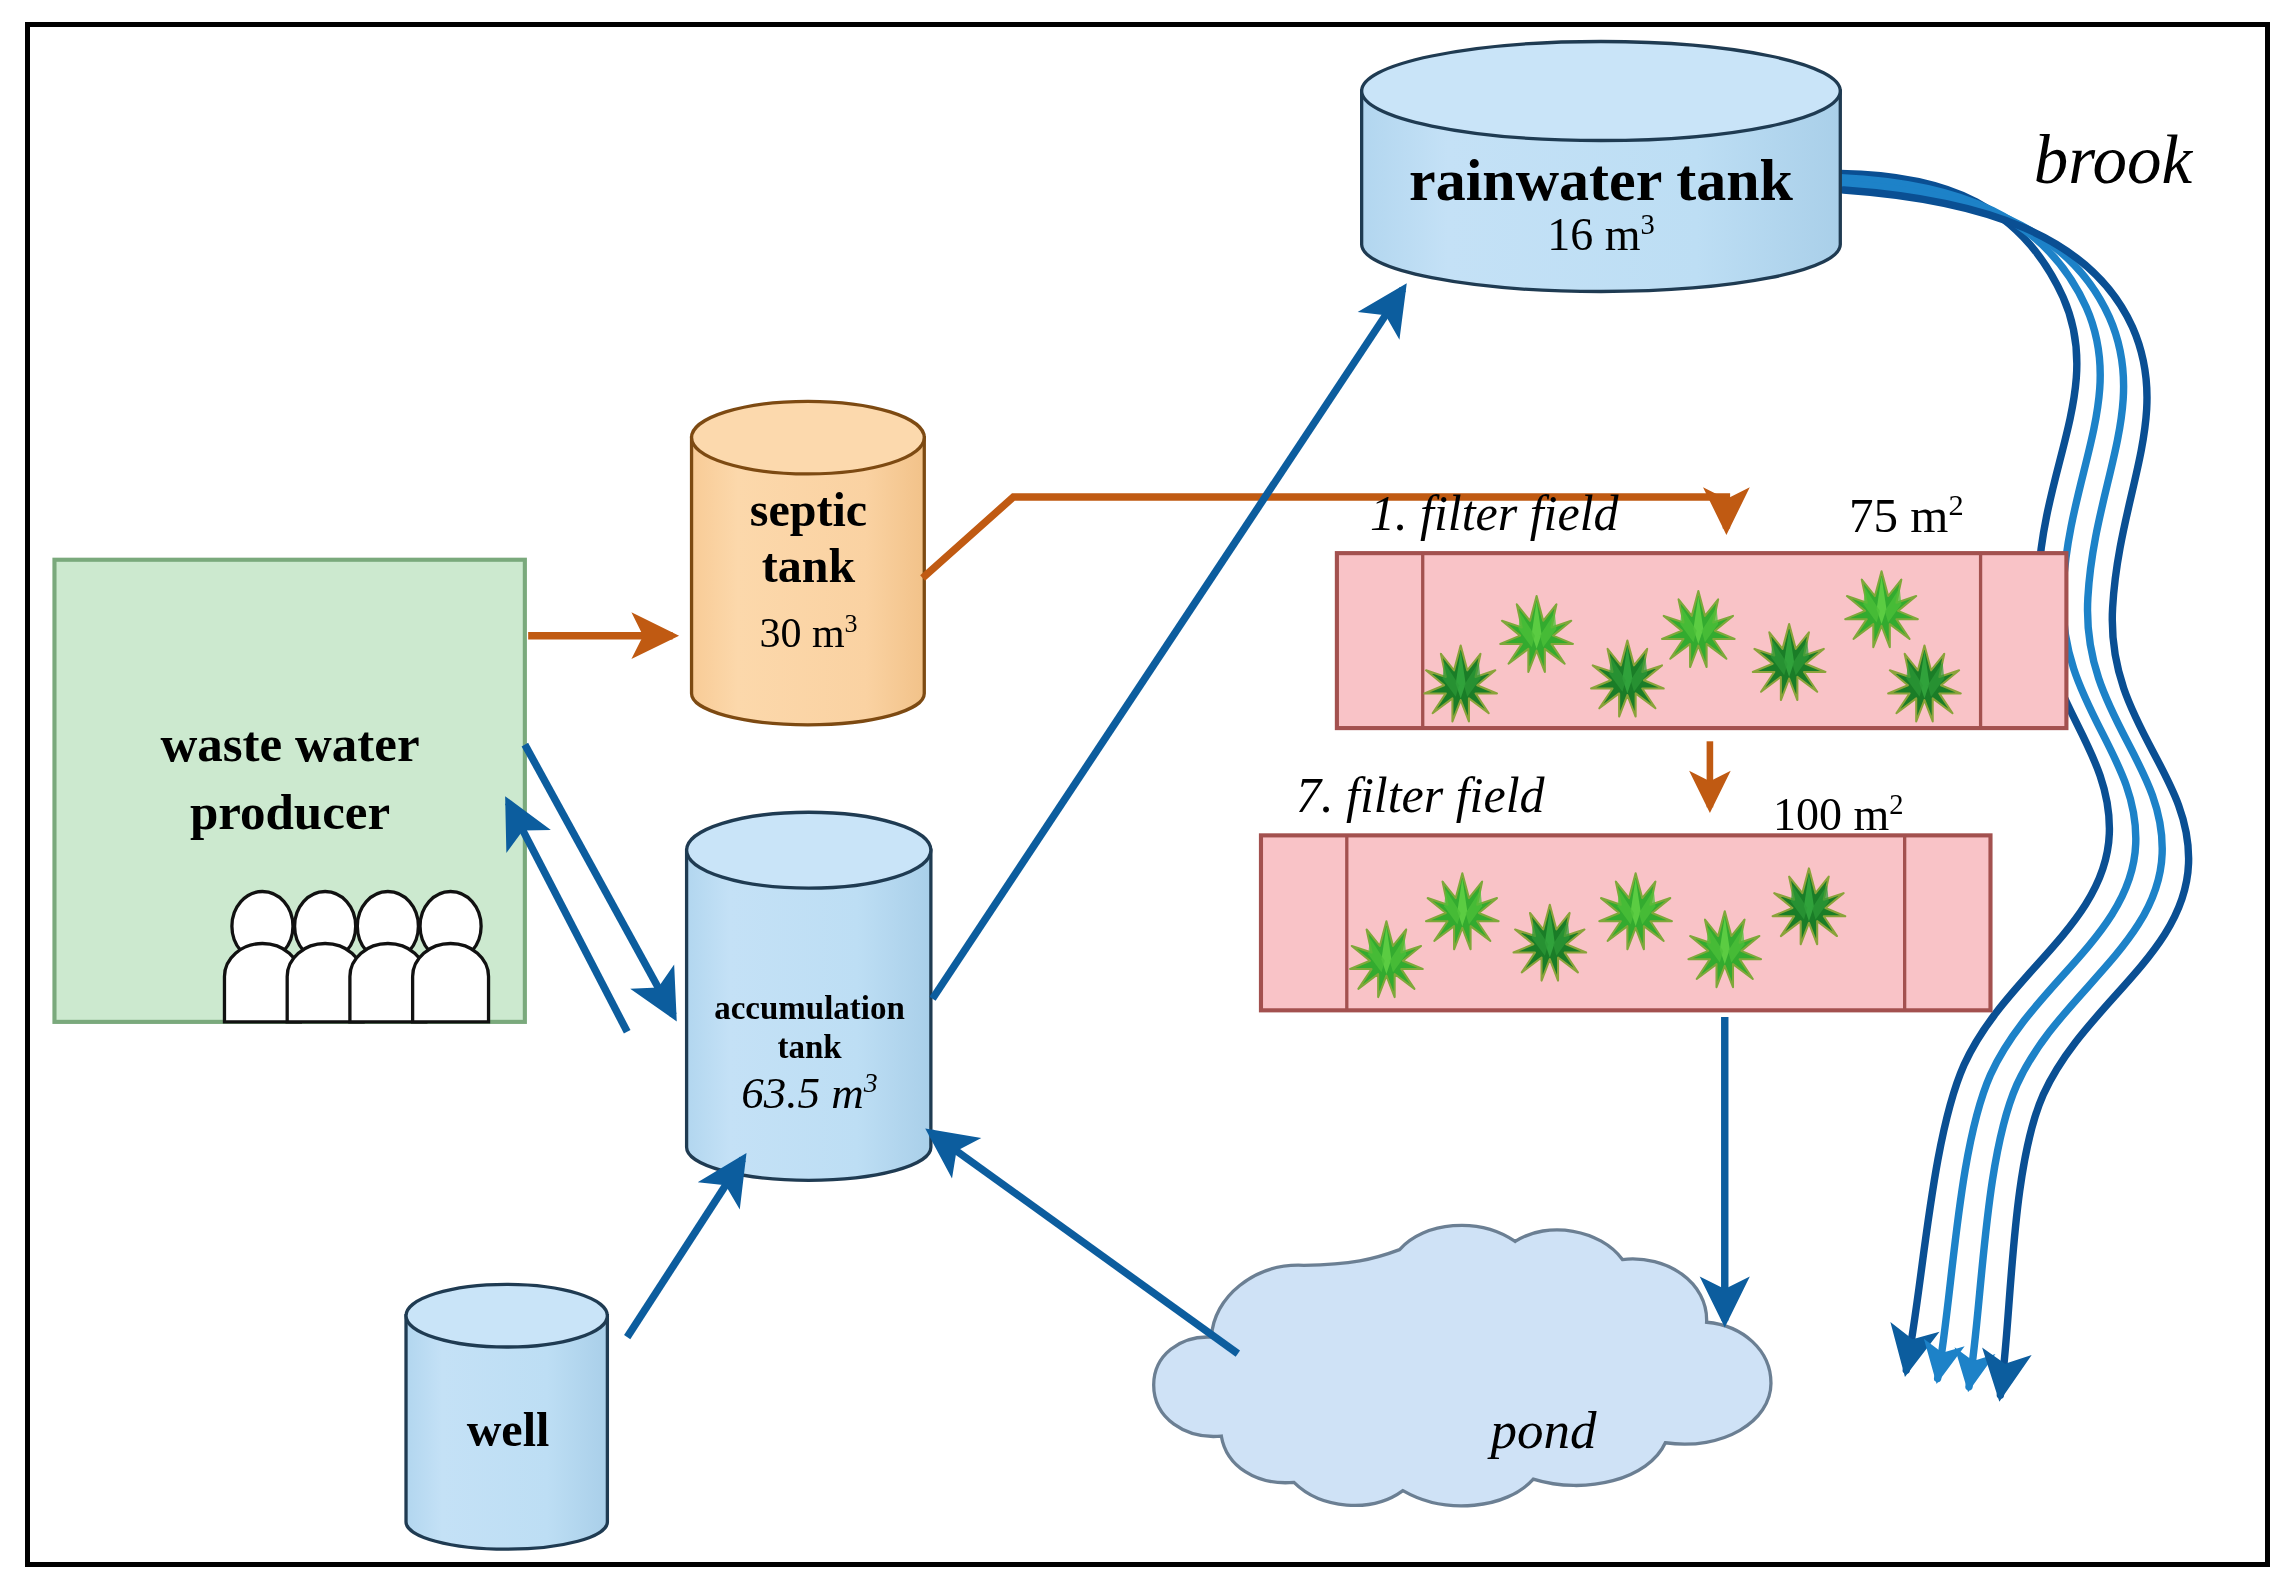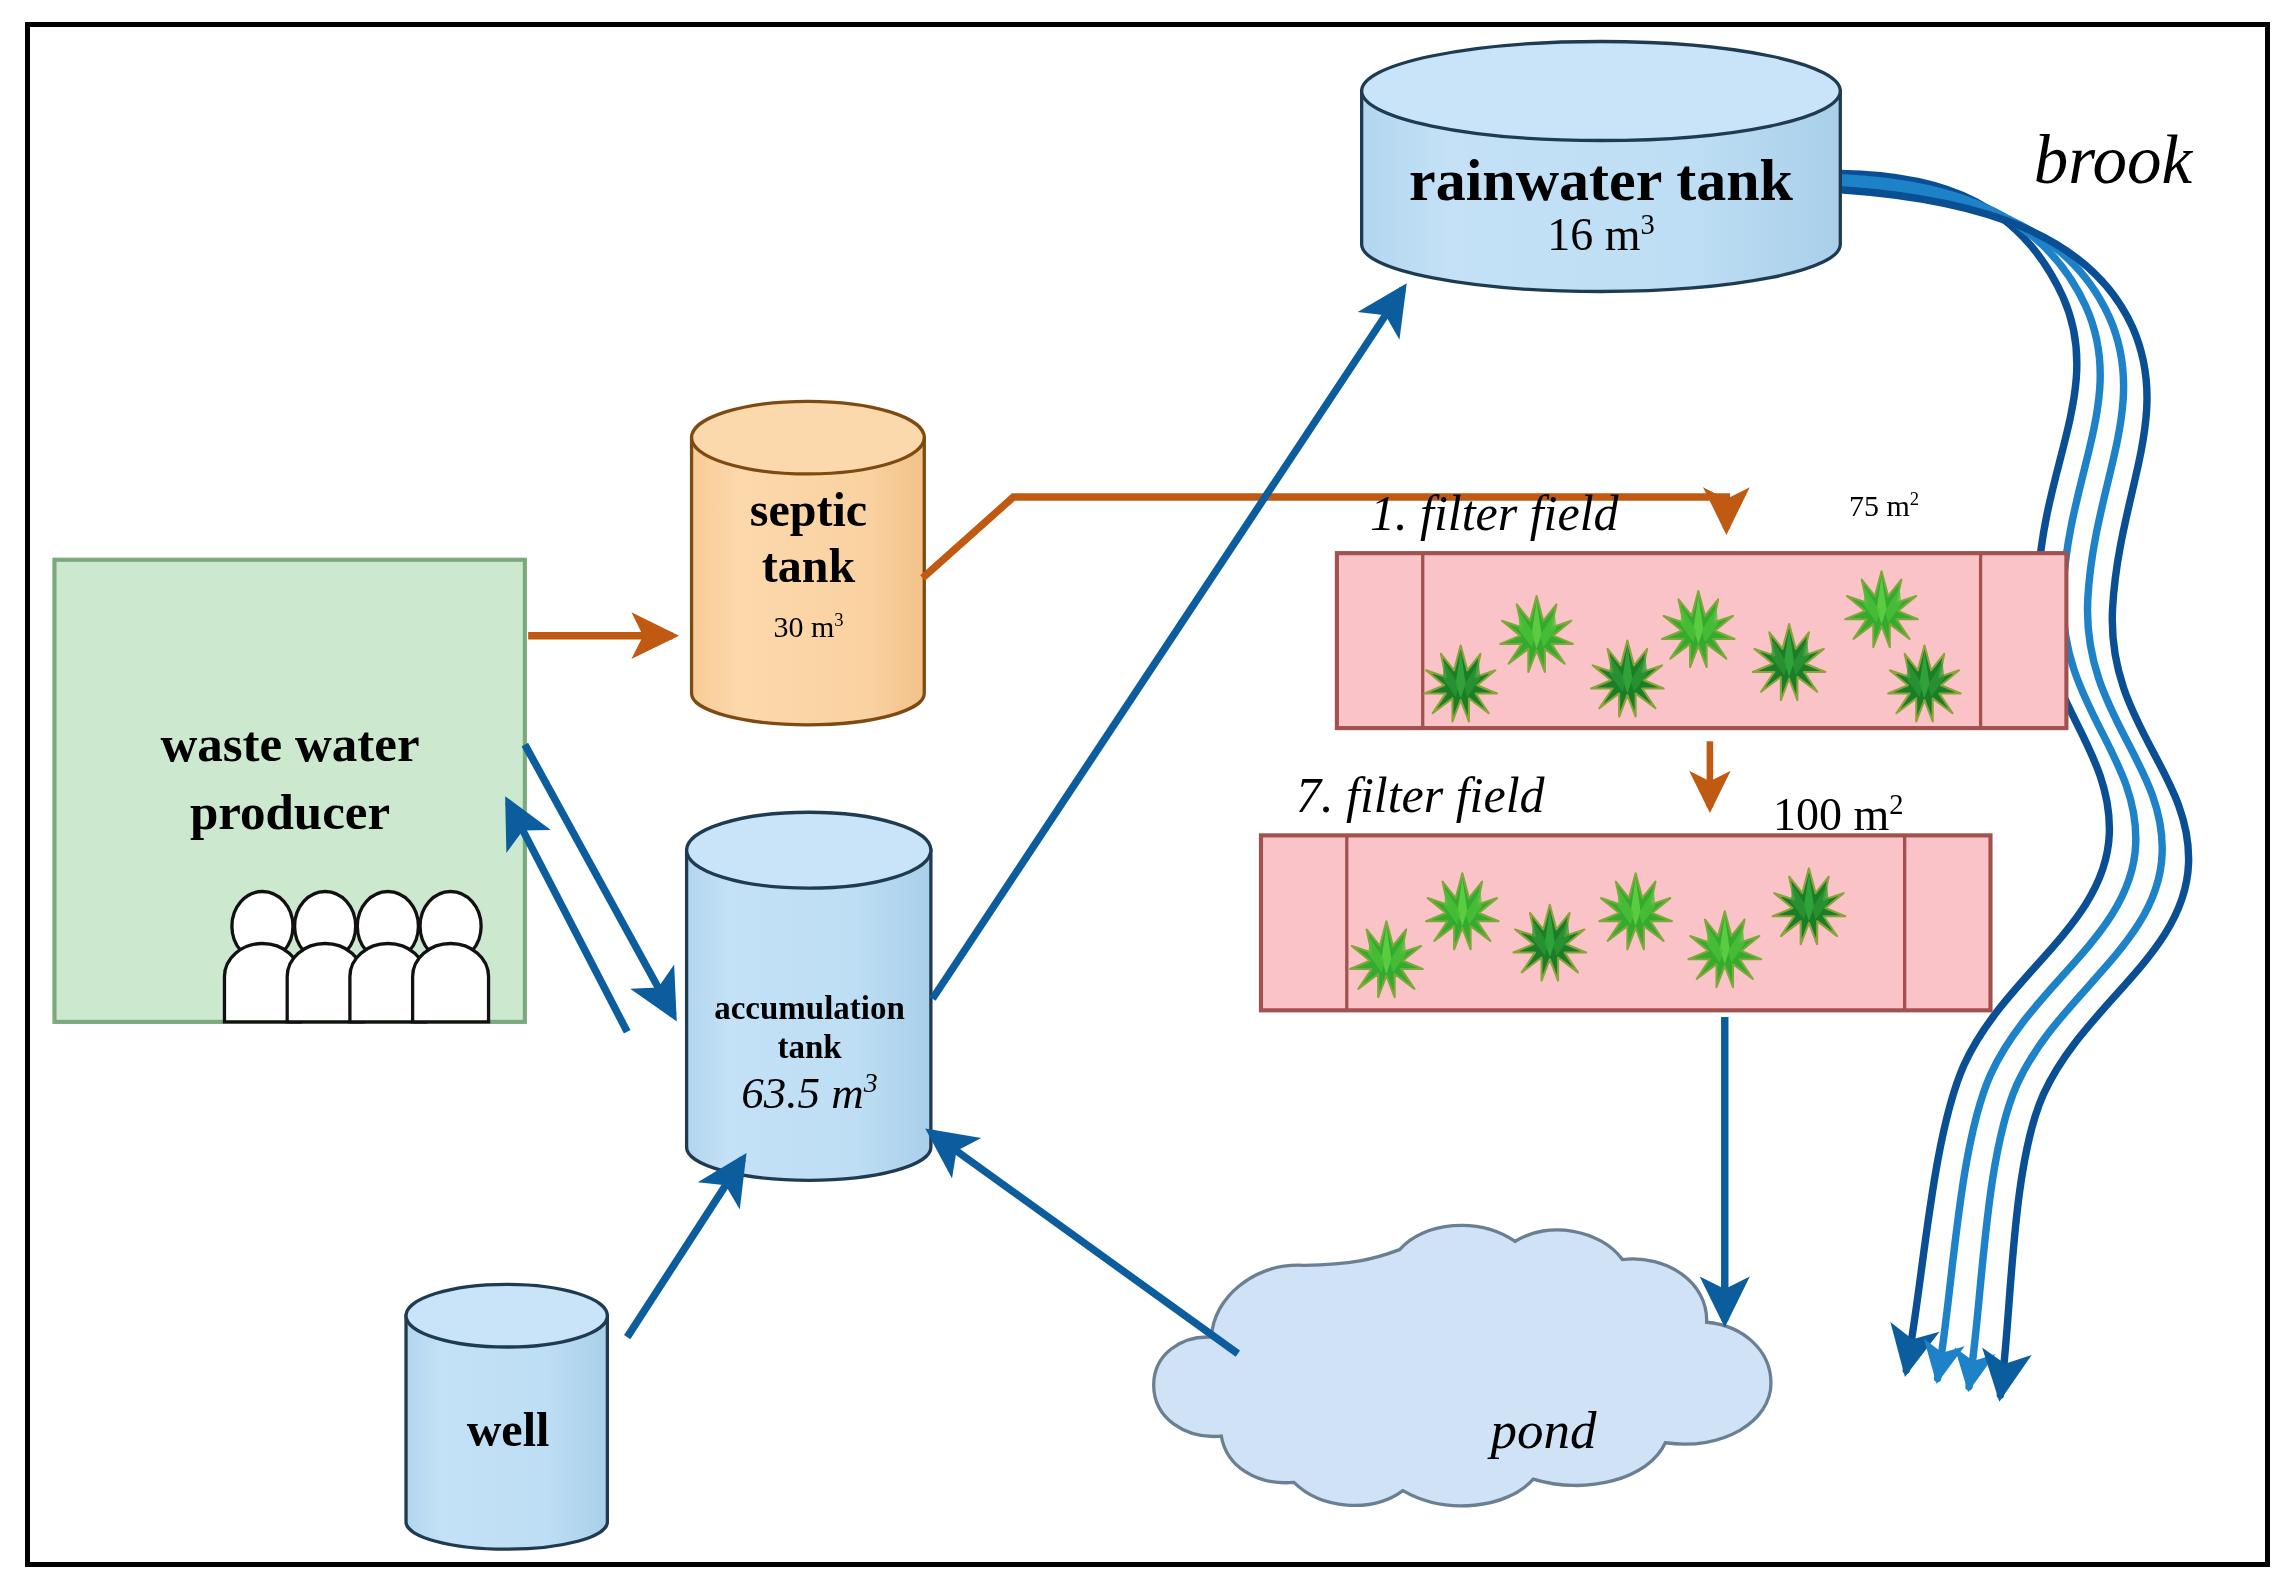--- a/index.html
+++ b/index.html
@@ -182,39 +182,39 @@
 
   <div class="lbl bold" style="left:1370px;top:149px;width:462px;font-size:60px;">rainwater tank</div>
   <div class="lbl" style="left:1370px;top:211px;width:462px;font-size:46px;">
     <span>16 m</span><sup>3</sup>
   </div>
 
   <div class="lbl ital" style="left:1981px;top:124px;width:264px;font-size:69px;">brook</div>
 
   <div class="lbl bold" style="left:693px;top:485px;width:231px;font-size:48px;">septic</div>
   <div class="lbl bold" style="left:693px;top:541px;width:231px;font-size:48px;">tank</div>
-  <div class="lbl" style="left:693px;top:611px;width:231px;font-size:30px;">
+  <div class="lbl" style="left:693px;top:611px;width:231px;font-size:42px;">
     <span>30 m</span><sup>3</sup>
   </div>
 
   <div class="lbl bold" style="left:63px;top:718px;width:454px;font-size:51px;">waste water</div>
   <div class="lbl bold" style="left:63px;top:786px;width:454px;font-size:51px;">producer</div>
 
   <div class="lbl bold" style="left:683px;top:991px;width:253px;font-size:33px;">accumulation</div>
   <div class="lbl bold" style="left:683px;top:1030px;width:253px;font-size:33px;">tank</div>
   <div class="lbl" style="left:683px;top:1070px;width:253px;font-size:45px;font-style:italic;">
     <span>63.5 m</span><sup>3</sup>
   </div>
 
   <div class="lbl bold" style="left:408px;top:1405px;width:200px;font-size:48px;">well</div>
 
   <div class="lbl ital" style="left:1395px;top:1403px;width:297px;font-size:53px;">pond</div>
 
   <div class="lbl ital" style="left:1370px;top:487px;width:413px;font-size:50px;text-align:left;">1. filter field</div>
-  <div class="lbl" style="left:1849px;top:490px;width:231px;font-size:30px;text-align:left;">
+  <div class="lbl" style="left:1849px;top:490px;width:231px;font-size:49px;text-align:left;">
     <span>75 m</span><sup>2</sup>
   </div>
 
   <div class="lbl ital" style="left:1296px;top:769px;width:429px;font-size:50px;text-align:left;">7. filter field</div>
   <div class="lbl" style="left:1773px;top:773px;width:264px;font-size:46px;text-align:left;margin-top:18px;">
     <span>100 m</span><sup>2</sup>
   </div>
 </div>
 
 

